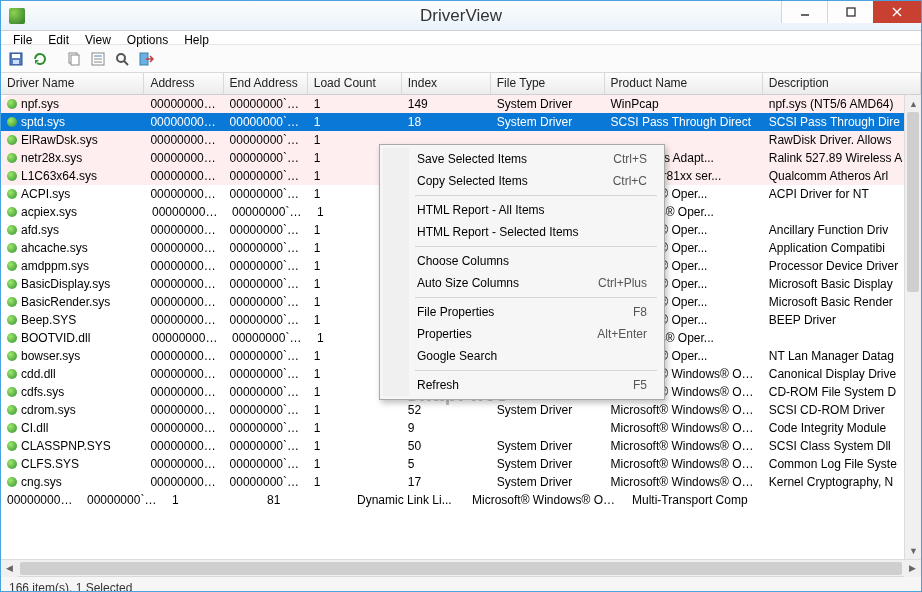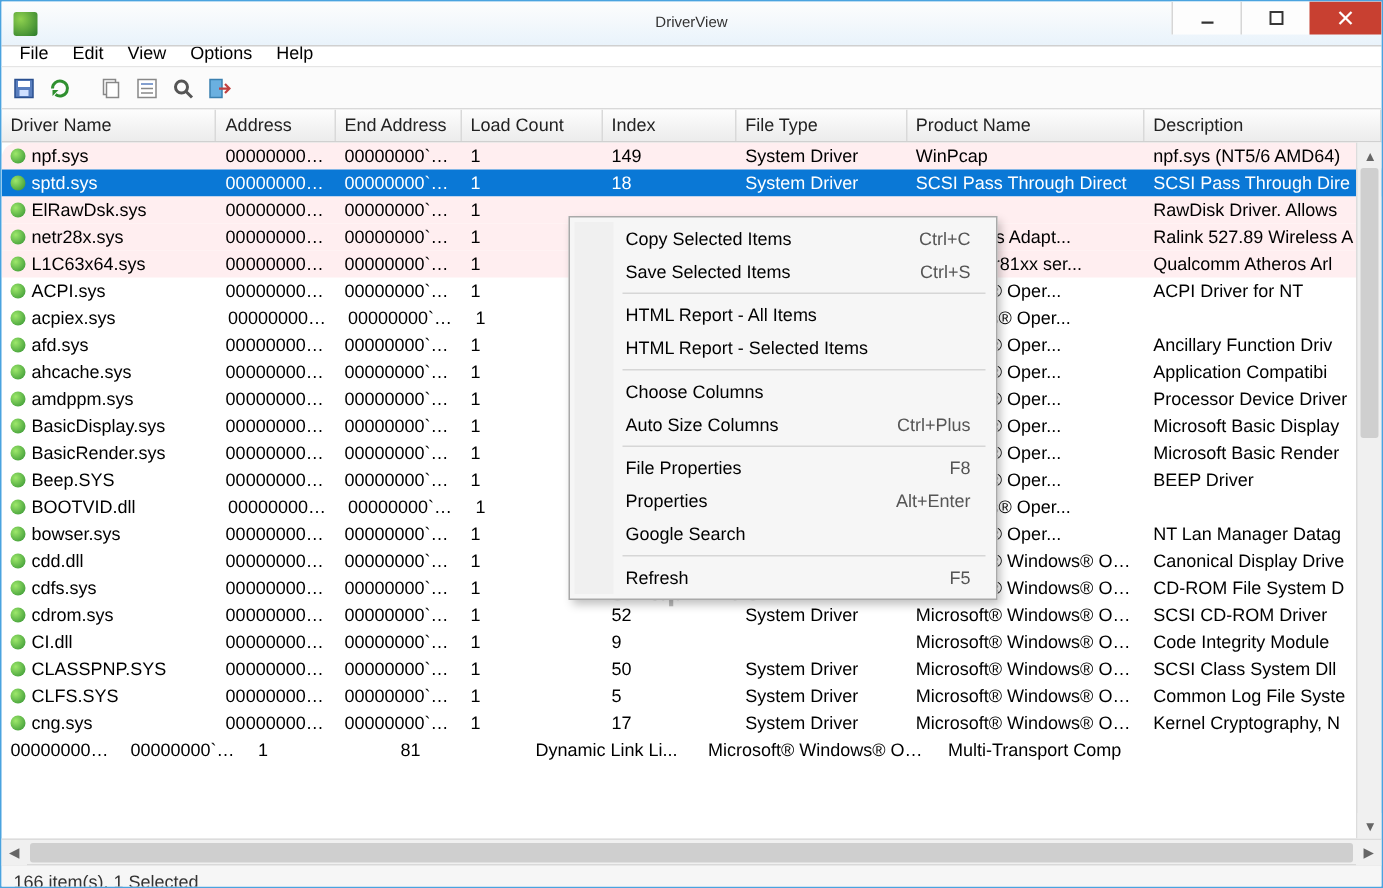--- a/index.html
+++ b/index.html
@@ -1,28 +1,28 @@
 <!DOCTYPE html>
 <html><head>
 <meta charset="utf-8">
 <style>
 * { box-sizing: border-box; margin: 0; padding: 0; font-family: "Segoe UI", Tahoma, sans-serif; font-size: 12px; }
 body { background: #fff; width: 922px; height: 592px; overflow: hidden; position: relative; border: 1px solid #4aa3df; }
 
 
 .titlebar { height: 30px; background: linear-gradient(to bottom, #fdfdfd, #e9f3fb); display: flex; align-items: center; position: relative; border-bottom: 1px solid #d0d0d0; }
 .titlebar .app-icon { width: 16px; height: 16px; margin-left: 8px; background: radial-gradient(circle at 30% 30%, #8fd14f, #2a7a2a); border-radius: 2px; }
-.titlebar .title { position: absolute; left: 0; right: 0; text-align: center; font-size: 10px; color: #333; }
+.titlebar .title { position: absolute; left: 0; right: 0; text-align: center; font-size: 17px; color: #333; }
 .titlebar .win-controls { position: absolute; right: 0; top: 0; display: flex; height: 22px; }
 .winbtn { width: 46px; height: 22px; display: flex; align-items: center; justify-content: center; font-size: 13px; color: #333; border-left: 1px solid #d6d6d6; background: #fdfdfd; }
 .winbtn.close { background: #c84031; color: #fff; border: none; width: 48px; }
 .winbtn svg { width: 10px; height: 10px; }
 
 
-.menubar { height: 14px; display: flex; align-items: flex-end; padding: 0 4px; background: #fff; border-bottom: 1px solid #e5e5e5; }
+.menubar { height: 14px; display: flex; align-items: flex-start; padding: 0 4px; background: #fff; border-bottom: 1px solid #e5e5e5; }
 .menubar .mi { padding: 2px 8px; cursor: default; }
 
 
 .toolbar { height: 28px; display: flex; align-items: center; gap: 6px; padding: 2px 6px; border-bottom: 1px solid #d9d9d9; background: #fbfbfb; }
 .tbtn { width: 18px; height: 18px; display: flex; align-items: center; justify-content: center; }
 .tbtn svg { width: 16px; height: 16px; }
 
 
 .grid { position: relative; height: 486px; overflow: hidden; }
 .grid-header { display: flex; height: 22px; background: linear-gradient(to bottom,#fdfdfd,#ececec); border-bottom: 1px solid #d0d0d0; }
@@ -455,27 +455,27 @@
 </div>
 
 <div class="status">
   <span>166 item(s), 1 Selected</span>
 </div>
 
 <div class="ctx">
   <div class="iconcol"></div>
   <div id="ctx-items">
       <div class="ctx-item">
+        <span>Save Selected Items</span>
+        <span class="sc">Ctrl+S</span>
+      </div>
+      <div class="ctx-item">
         <span>Copy Selected Items</span>
         <span class="sc">Ctrl+C</span>
       </div>
-      <div class="ctx-item">
-        <span>Save Selected Items</span>
-        <span class="sc">Ctrl+S</span>
-      </div>
       <div class="ctx-sep"></div>
       <div class="ctx-item">
         <span>HTML Report - All Items</span>
         <span class="sc"></span>
       </div>
       <div class="ctx-item">
         <span>HTML Report - Selected Items</span>
         <span class="sc"></span>
       </div>
       <div class="ctx-sep"></div>

